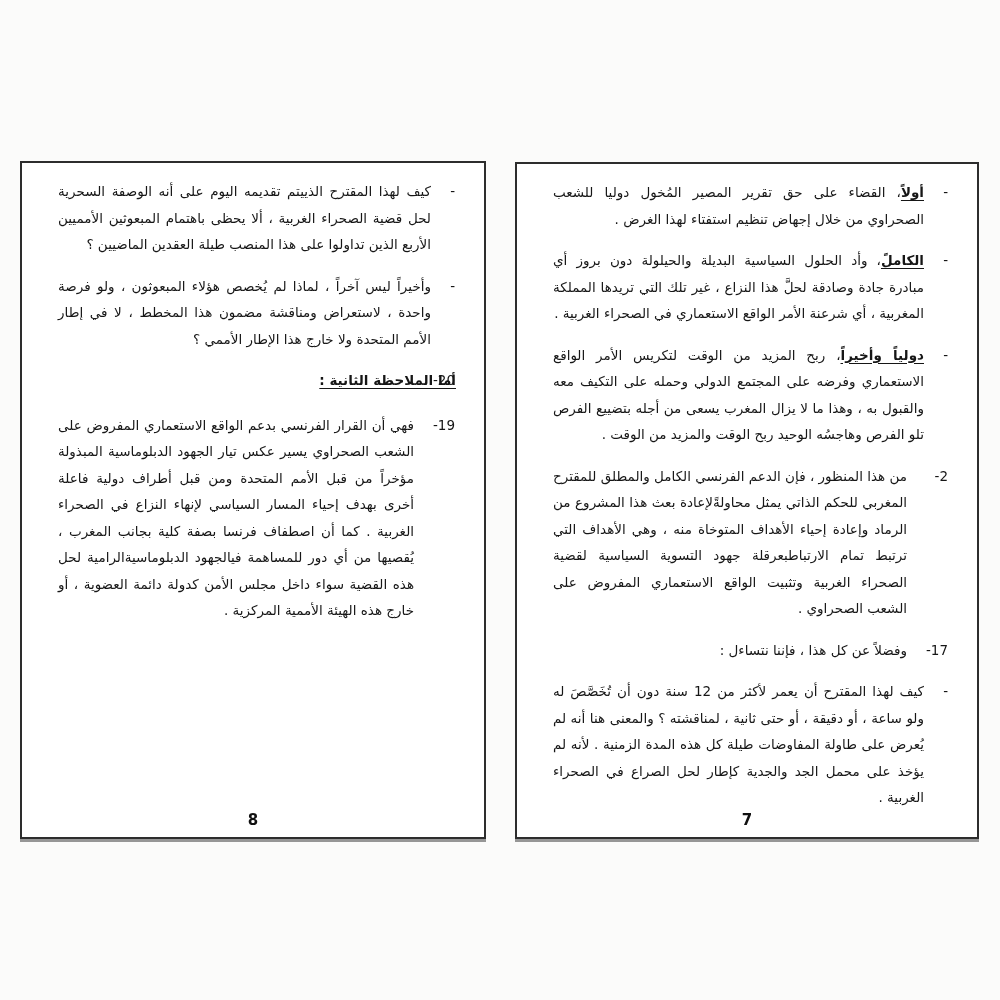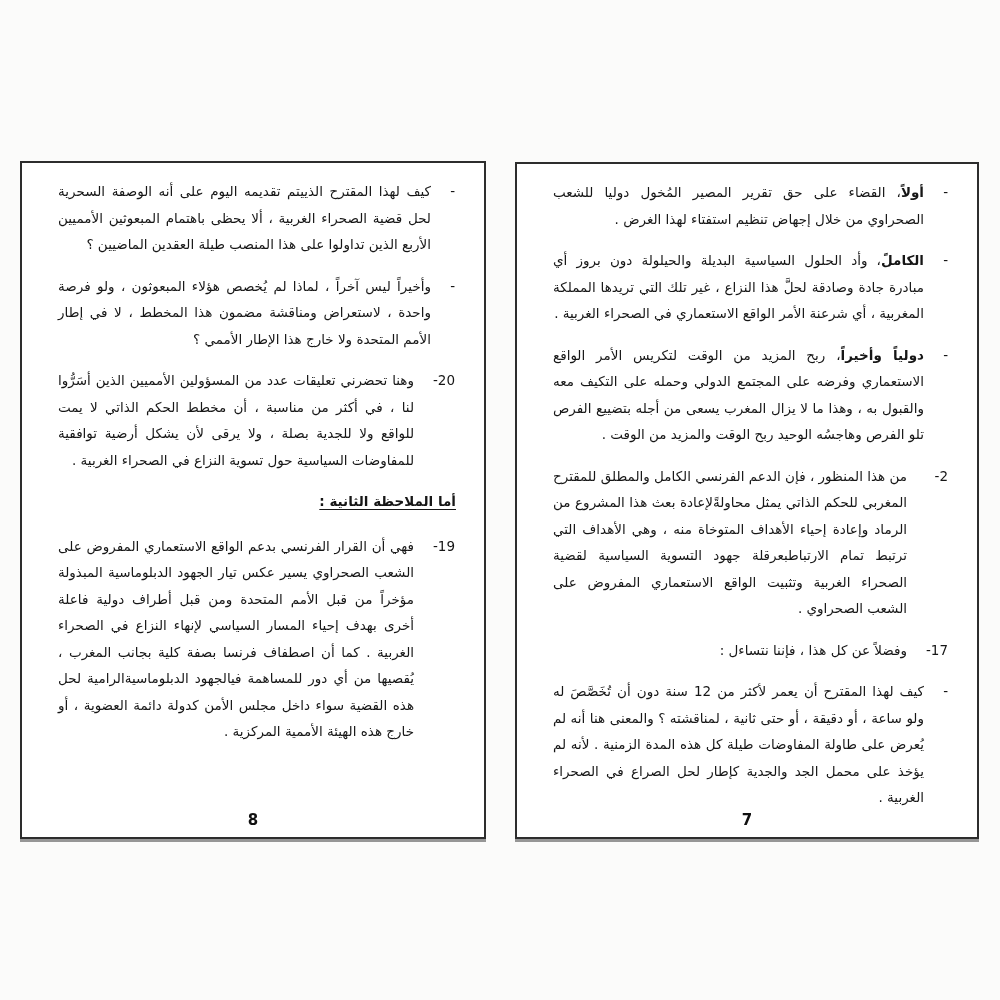--- a/index.html
+++ b/index.html
@@ -44,20 +44,21 @@
   .marker {
     position: absolute;
     right: 1px;
     top: 0;
     direction: rtl;
     unicode-bidi: isolate;
     white-space: nowrap;
   }
   .lead {
     font-weight: bold;
+    text-decoration: underline;
     text-underline-offset: 3px;
   }
   .heading {
     font-weight: bold;
     text-decoration: underline;
     text-underline-offset: 3px;
     margin: 12px 0 18px 0;
   }
   .page-num {
     position: absolute;
@@ -82,21 +83,20 @@
         <span>كيف لهذا المقترح الذييتم تقديمه اليوم على أنه الوصفة السحرية لحل قضية الصحراء الغربية ، ألا يحظى باهتمام المبعوثين الأمميين الأربع الذين تداولوا على هذا المنصب طيلة العقدين الماضيين ؟</span>
       </div>
 
       <div class="para">
         <span class="marker">-</span>
         <span>وأخيراً ليس آخراً ، لماذا لم يُخصص هؤلاء المبعوثون ، ولو فرصة واحدة ، لاستعراض ومناقشة مضمون هذا المخطط ، لا في إطار الأمم المتحدة ولا خارج هذا الإطار الأممي ؟</span>
       </div>
 
       <div class="para numbered">
         <span class="marker">20-</span>
-        <span>وهنا تحضرني تعليقات عدد من المسؤولين الأمميين الذين أسَرُّوا لنا ، في أكثر من مناسبة ، أن مخطط الحكم الذاتي لا يمت للواقع ولا للجدية بصلة ، ولا يرقى لأن يشكل أرضية توافقية للمفاوضات السياسية حول تسوية النزاع في الصحراء الغربية .</span>
       </div>
 
       <div class="heading">
         <span>أما الملاحظة الثانية :</span>
       </div>
 
       <div class="para numbered">
         <span class="marker">19-</span>
         <span>فهي أن القرار الفرنسي بدعم الواقع الاستعماري المفروض على الشعب الصحراوي يسير عكس تيار الجهود الدبلوماسية المبذولة مؤخراً من قبل الأمم المتحدة ومن قبل أطراف دولية فاعلة أخرى بهدف إحياء المسار السياسي لإنهاء النزاع في الصحراء الغربية . كما أن اصطفاف فرنسا بصفة كلية بجانب المغرب ، يُقصيها من أي دور للمساهمة فيالجهود الدبلوماسيةالرامية لحل هذه القضية سواء داخل مجلس الأمن كدولة دائمة العضوية ، أو خارج هذه الهيئة الأممية المركزية .</span>
       </div>

